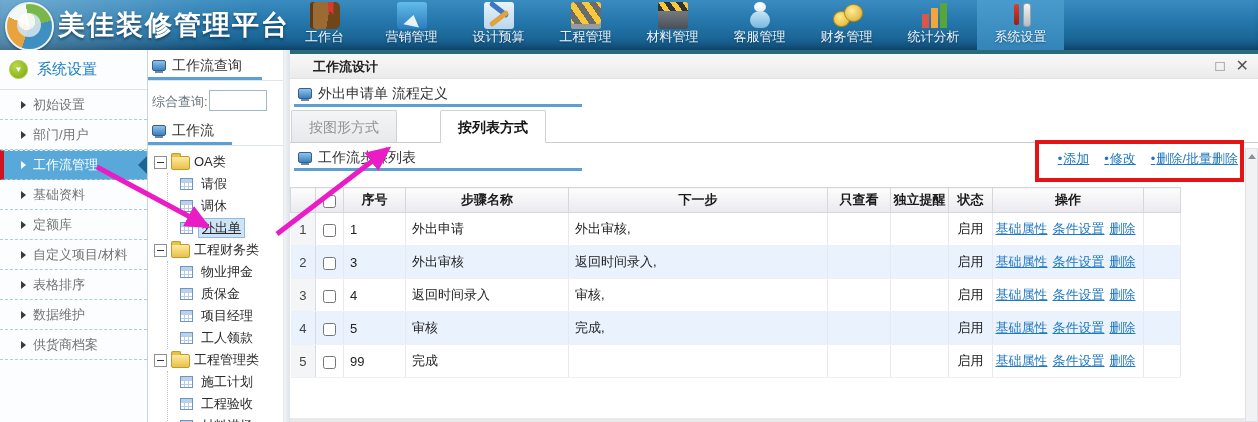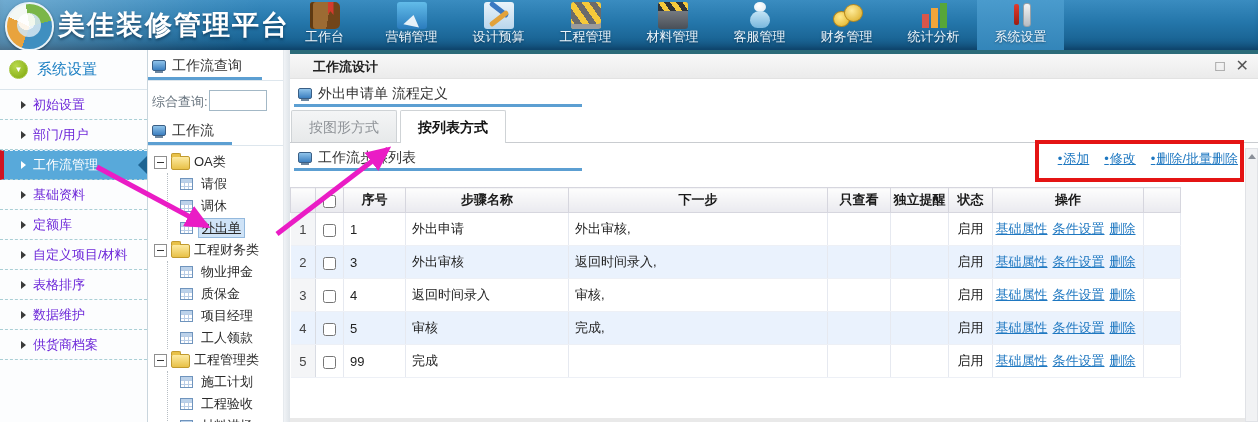--- a/index.html
+++ b/index.html
@@ -57,21 +57,21 @@
 
   
   .sidebar{position:absolute;left:0;top:50px;width:148px;height:372px;box-sizing:border-box;
     background:#fcfdfe;border-right:1px solid #c9d5dd;}
   .side-header{height:39px;display:flex;align-items:center;gap:9px;padding-left:9px;
     border-bottom:1px solid #dae5ec;color:#1a7ec2;font-size:15px;}
   .chevron-circle{width:17px;height:17px;border-radius:50%;flex:0 0 auto;
     background:radial-gradient(circle at 35% 30%,#b9d94c,#7da60c);border:1px solid #a4c53e;
     color:#fff;font-size:8px;line-height:17px;text-align:center;}
   .side-item{position:relative;height:30px;line-height:30px;box-sizing:border-box;cursor:pointer;
-    padding-left:21px;font-size:13px;color:#6d28d9;border-bottom:1px dashed #aacfd6;display:flex;align-items:center;}
+    padding-left:21px;font-size:13px;color:#737373;border-bottom:1px dashed #aacfd6;display:flex;align-items:center;}
   .tri{width:0;height:0;border-left:5px solid #3a3a3a;border-top:4px solid transparent;
     border-bottom:4px solid transparent;margin-right:7px;flex:0 0 auto;}
   .side-item.active{background:#58a9da;color:#fff;border-left:4px solid #cf1322;padding-left:17px;
     border-top:1px dashed #eaf4fa;}
   .side-item.active .tri{border-left-color:#fff;}
   .side-item.active::after{content:"";position:absolute;right:0;top:50%;transform:translateY(-50%);
     border-right:9px solid #1d6492;border-top:9px solid transparent;border-bottom:9px solid transparent;}
 
   
   .treepanel{position:absolute;left:148px;top:50px;width:135px;height:372px;background:#fff;overflow:hidden;}
@@ -113,21 +113,21 @@
   .win-btn{font-size:15px;color:#777;line-height:18px;cursor:pointer;font-weight:normal;}
   .win-btn.close{color:#555;font-size:16px;}
   .panel-block{position:absolute;left:4px;width:288px;}
   .sec-h-block{top:30px;}
   .list-h-block{top:94px;}
   .main .panel-h{height:20px;}
   .actions{position:absolute;right:20px;top:96px;font-size:13px;white-space:nowrap;}
   .action-link{color:#1f78c1;text-decoration:underline;margin-left:15px;cursor:pointer;}
   .action-link .bullet{text-decoration:none;margin-right:1px;}
   .tabs{position:absolute;left:0;top:56px;width:100%;height:33px;box-sizing:border-box;
-    border-bottom:1px solid #c9ccd0;display:flex;align-items:flex-end;padding-left:1px;}
+    border-bottom:1px solid #c9ccd0;display:flex;align-items:flex-end;padding-left:1px;gap:40px;}
   .tab{height:32px;line-height:32px;box-sizing:border-box;padding:0 17px;font-size:14px;cursor:pointer;
     background:linear-gradient(#f4f5f6,#e7e9ea);border:1px solid #cfd3d6;border-bottom:none;
     color:#8f9398;margin-right:3px;border-radius:2px 2px 0 0;}
   .tab.active{background:#fff;color:#141414;font-weight:bold;height:33px;margin-bottom:-1px;}
 
   
   .grid{position:absolute;left:0;top:133px;border-collapse:collapse;table-layout:fixed;font-size:13px;}
   .grid th{background:linear-gradient(#fdfdfd,#eaeaef);border:1px solid #d6d6de;height:24px;
     font-weight:bold;color:#1a1a1a;text-align:center;padding:0;overflow:hidden;}
   .grid td{height:32px;border-right:1px solid #e6e9f0;border-bottom:1px solid #edf0f6;

